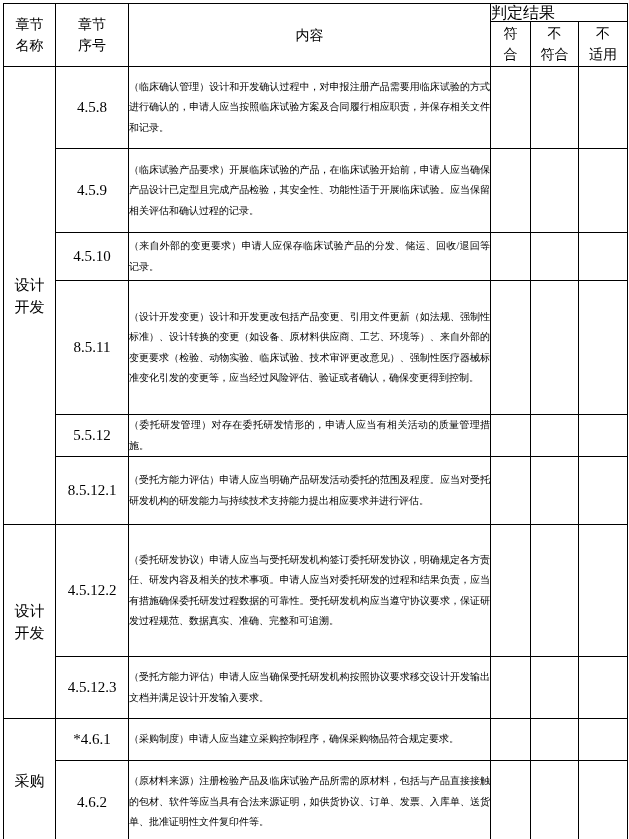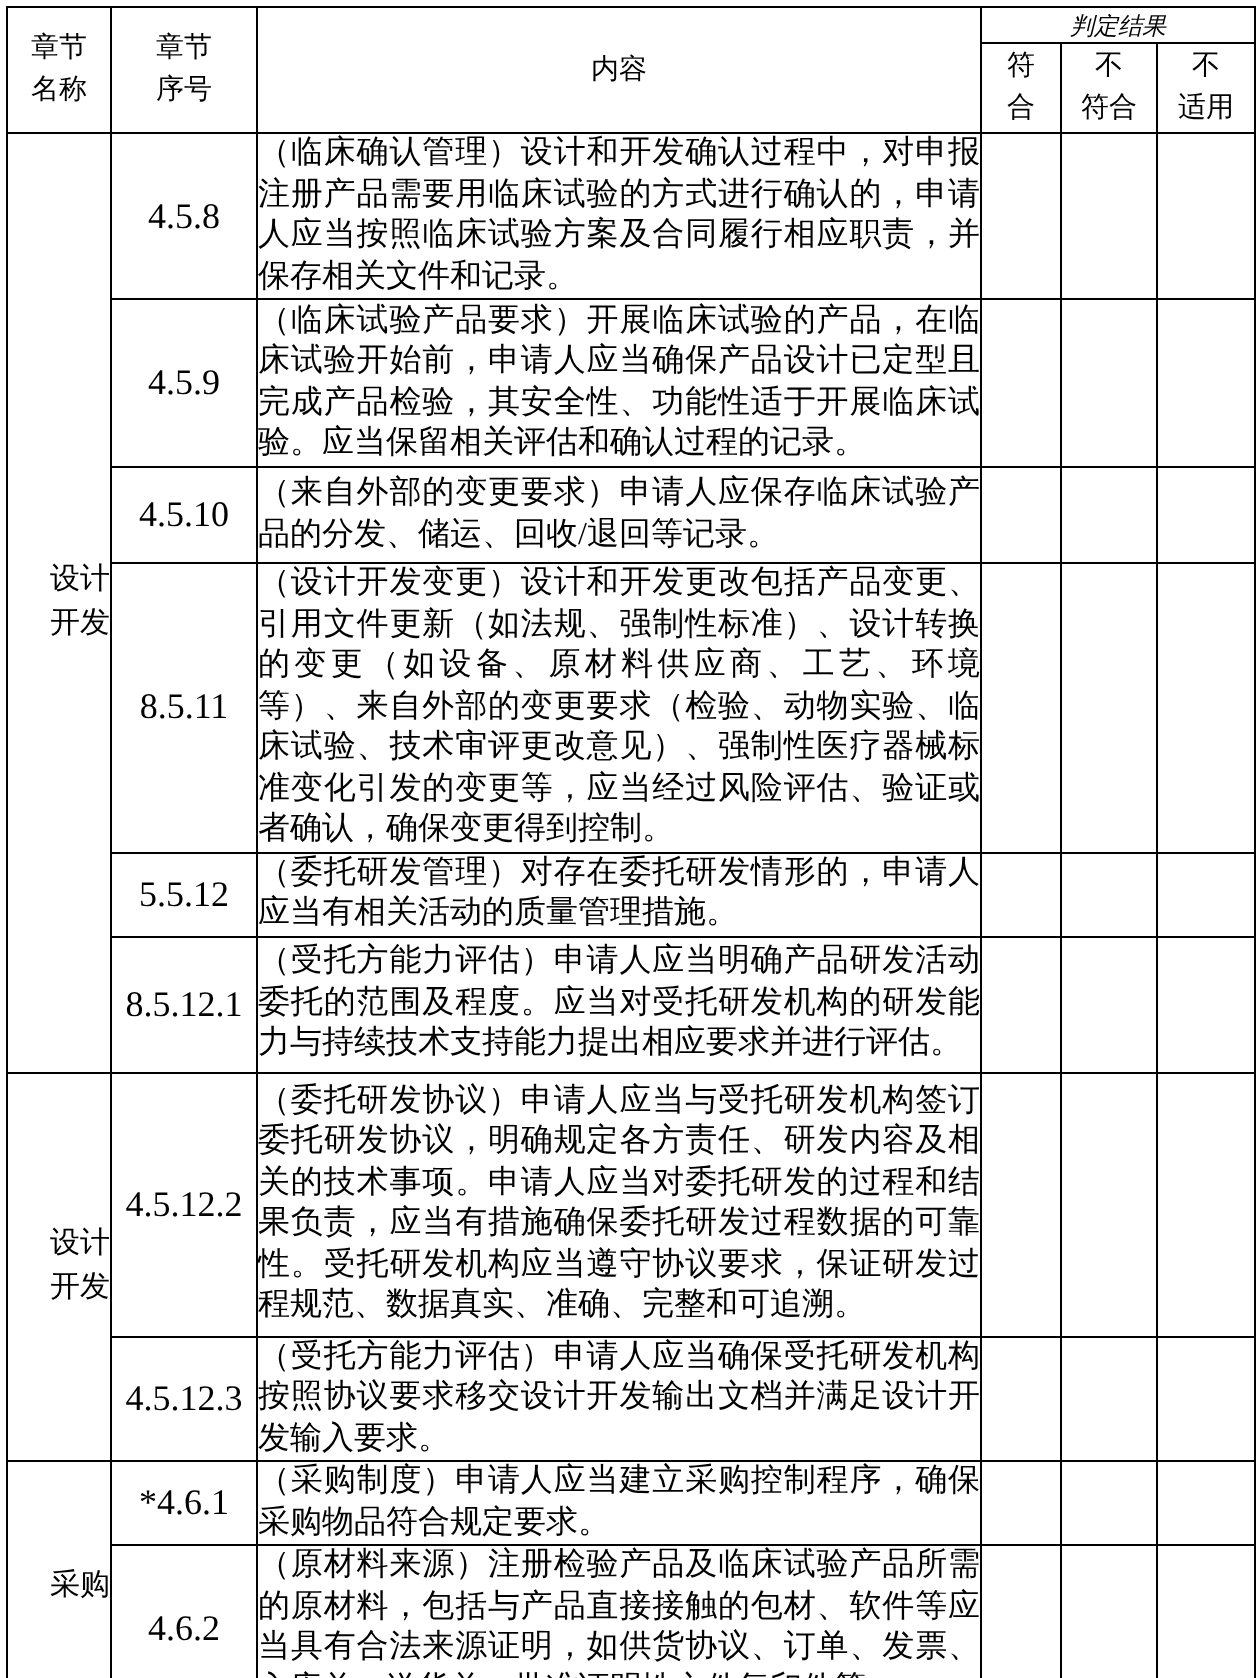--- a/index.html
+++ b/index.html
@@ -38,44 +38,43 @@
   col.c-res3    { width: 49px; }
 
   .hc {
     text-align: center;
     font-size: 14px;
     line-height: 21px;
   }
   .hc .ln { display: block; text-align: center; }
 
   .result-span-cell {
-    text-align: center;
-    font-size: 12px;
+    text-align: left;
+    font-size: 16px;
     line-height: 16px;
-    font-style: italic;
   }
 
   .num-cell {
     text-align: center;
-    font-size: 18px;
+    font-size: 15px;
     font-family: "Liberation Serif", serif;
   }
   .content-cell {
-    font-size: 16px;
+    font-size: 10px;
     line-height: 20.5px;
     text-align: justify;
     padding: 1px 5px 1px 6px;
     margin-left: 22px;
   }
   .group-cell {
     text-align: center;
     font-size: 15px;
     line-height: 22px;
   }
-  .group-cell .ln { display: block; text-align: right; }
+  .group-cell .ln { display: block; text-align: center; }
 
   .result-cell { background: #ffffff; }
 </style>
 </head>
 <body>
 
 <div class="doc-page">
   <table class="checklist">
     <colgroup>
       <col class="c-group">

